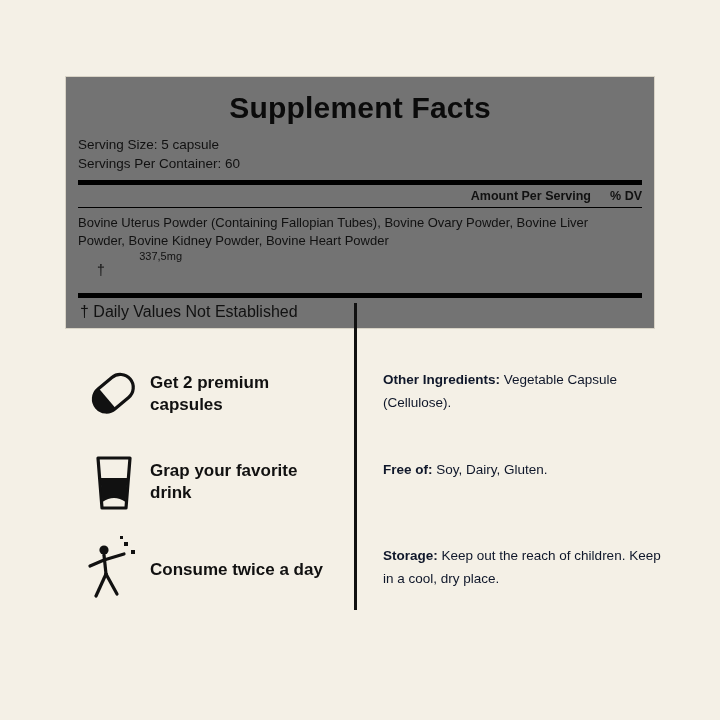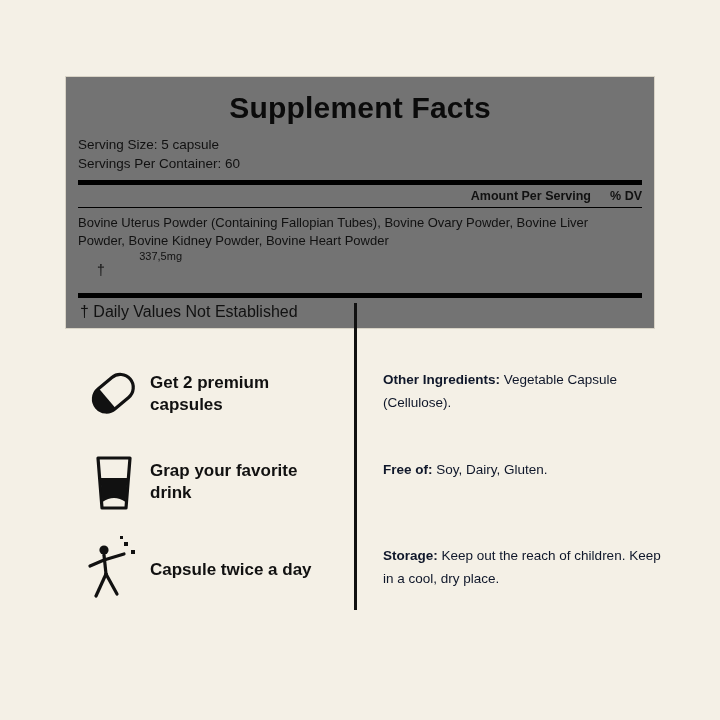--- a/index.html
+++ b/index.html
@@ -217,21 +217,21 @@
             <path d="M20 26 L6 32"></path>
             <path d="M20 26 L40 20"></path>
           </g>
           <g fill="#111">
             <rect x="40" y="8" width="4" height="4"></rect>
             <rect x="47" y="16" width="4" height="4"></rect>
             <rect x="36" y="2" width="3" height="3"></rect>
           </g>
         </svg>
       </div>
-      <div class="step-label">Capsule twice a day</div>
+      <div class="step-label">Consume twice a day</div>
     </div>
 
   </div>
 
   <div class="info">
     <div class="info-block">
       <b>Other Ingredients:</b><span> Vegetable Capsule (Cellulose).</span>
     </div>
     <div class="info-gap1"></div>
     <div class="info-block">

